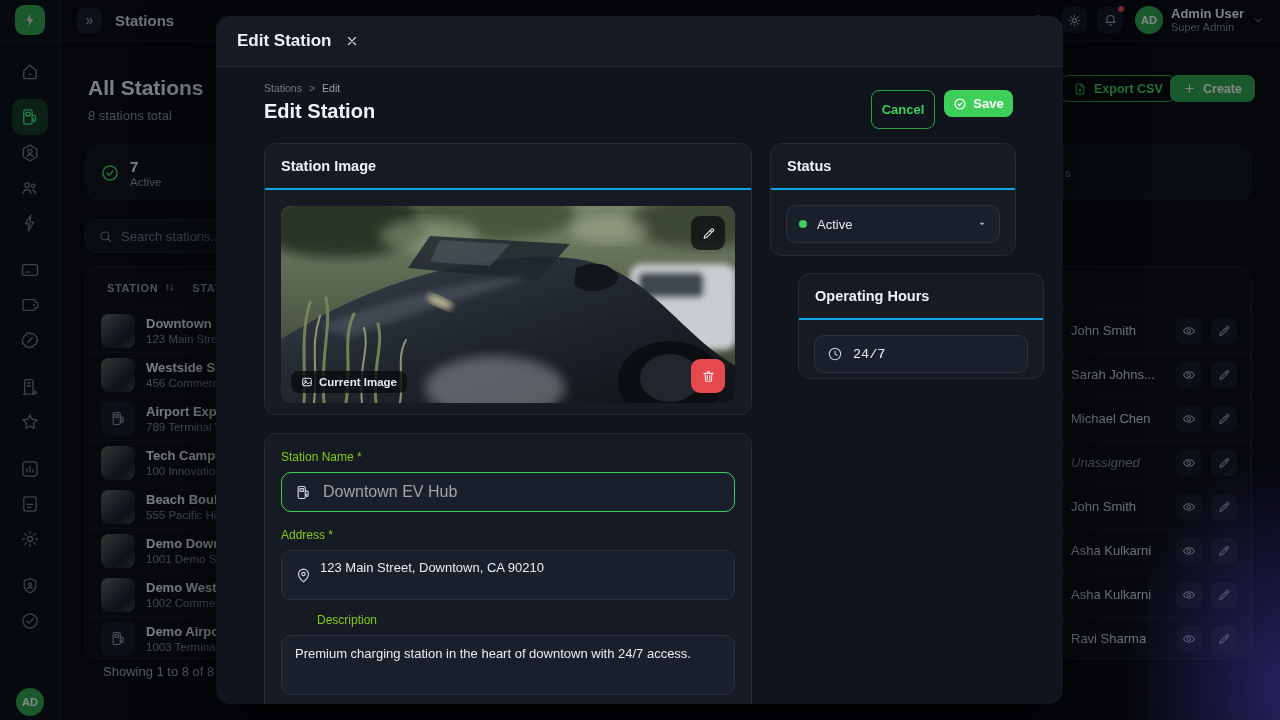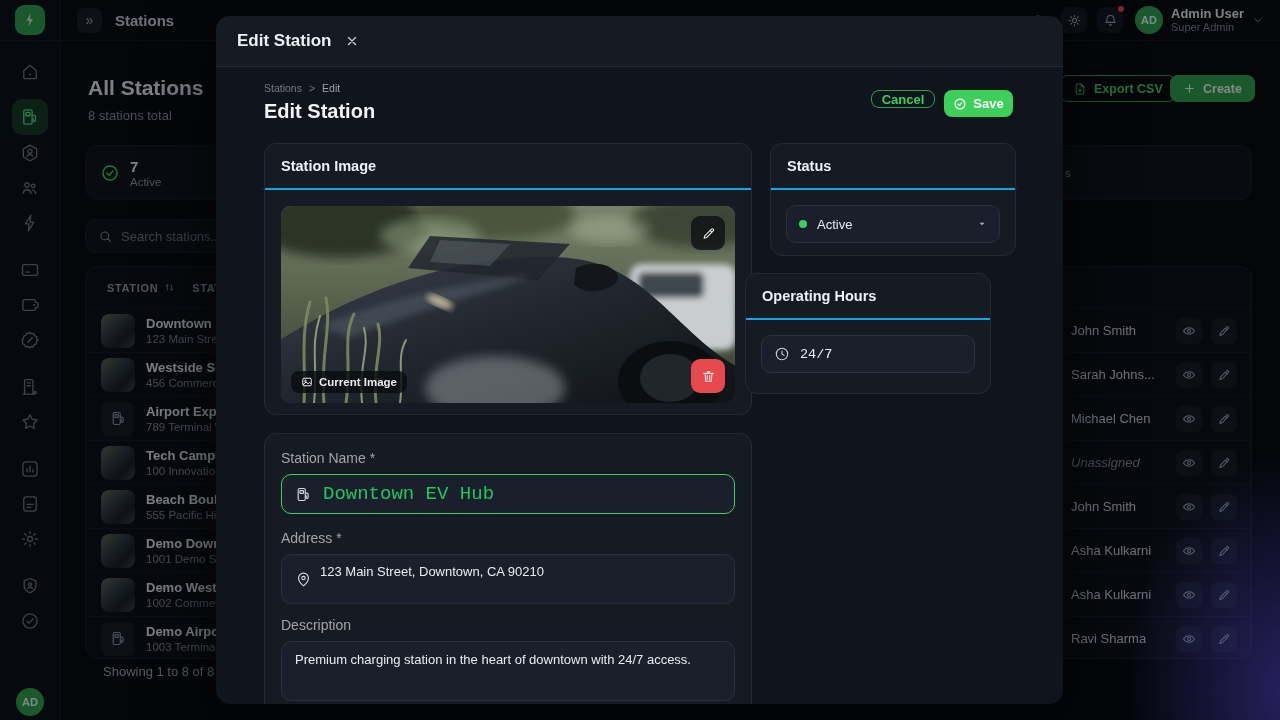--- a/index.html
+++ b/index.html
@@ -83,55 +83,55 @@
 
   
   .modal { position:absolute; left:216px; top:16px; width:847px; height:688px; background:#10141c; border-radius:14px; z-index:20; box-shadow:0 24px 70px rgba(0,0,0,.65); overflow:hidden; }
   .modal-head { height:51px; background:#151a23; border-bottom:1px solid #222836; display:flex; align-items:center; padding:0 21px; }
   .modal-title { font-size:17px; font-weight:bold; color:#eef1f4; }
   .modal-close { margin-left:14px; color:#cfd4da; display:grid; place-items:center; }
   .modal-close svg { width:14px; height:14px; }
   .crumbs { position:absolute; left:48px; top:66px; font-size:10.5px; color:#747b87; display:flex; gap:7px; align-items:center; }
   .crumb-cur { color:#9ba2ad; }
   .modal-h1 { position:absolute; left:48px; top:84px; font-size:20px; font-weight:bold; color:#f1f3f6; }
-  .btn-cancel { position:absolute; left:655px; top:74px; width:64px; height:18px; border:1px solid #2ea043; border-radius:8px; color:#3ecf5a; font-size:13px; font-weight:bold; }
+  .btn-cancel { position:absolute; left:655px; top:74px; width:64px; height:39px; border:1px solid #2ea043; border-radius:8px; color:#3ecf5a; font-size:13px; font-weight:bold; }
   .btn-save { position:absolute; left:728px; top:74px; width:69px; height:27px; background:#3ecf5a; border-radius:8px; color:#ffffff; font-size:13px; font-weight:bold; display:flex; align-items:center; justify-content:center; gap:6px; }
   .btn-save svg { width:14px; height:14px; }
 
   .card { position:absolute; background:#151a23; border:1px solid #242b38; border-radius:12px; }
   .card-head { padding:13px 16px; border-bottom:2px solid #0ea5e9; }
   .card-title { font-size:14.5px; font-weight:bold; color:#eef1f5; }
   .card-body { padding:16px; }
 
   .card-image { left:48px; top:127px; width:488px; height:272px; }
   .station-photo { position:relative; width:100%; height:197px; border-radius:10px; overflow:hidden; background:#2a2f28; }
   .photo-btn { position:absolute; width:34px; height:34px; border-radius:9px; display:grid; place-items:center; }
   .photo-btn svg { width:15px; height:15px; }
   .edit-photo { top:10px; right:10px; background:rgba(12,14,18,.78); color:#e8ebef; }
   .delete-photo { bottom:10px; right:10px; background:#e5484d; color:#ffe3e3; }
   .cur-badge { position:absolute; bottom:10px; left:10px; background:rgba(10,12,15,.82); border-radius:8px; padding:5px 10px; display:flex; align-items:center; gap:6px; color:#e8ebef; font-size:11.5px; font-weight:bold; }
   .cur-badge svg { width:12px; height:12px; }
 
   .card-basic { left:48px; top:417px; width:488px; height:290px; }
-  .f-label { font-size:14px; color:#a3a3a3; margin-bottom:8px; }
+  .f-label { font-size:12px; color:#84cc16; margin-bottom:8px; }
   .f-input { height:40px; border-radius:10px; background:#1a202b; border:1px solid #2a313d; display:flex; align-items:center; gap:11px; padding:0 13px; }
   .f-input.focus { border:1.6px solid #3ecf5a; }
   .f-input svg { width:17px; height:17px; color:#d6dade; flex:none; }
-  .f-input input { flex:1; background:transparent; border:none; outline:none; color:#22c55e; font-size:19px; font-family:Liberation Mono, monospace; }
+  .f-input input { flex:1; background:transparent; border:none; outline:none; color:#a3a3a3; font-size:16px; font-family:Liberation Sans, sans-serif; }
   .f-area { position:relative; border-radius:10px; background:#1a202b; border:1px solid #2a313d; }
   .f-area.addr { height:50px; }
   .f-area.addr svg { position:absolute; left:13px; top:16px; width:17px; height:17px; color:#d6dade; }
   .f-area textarea { width:100%; height:100%; background:transparent; border:none; outline:none; resize:none; color:#e9ecef; font-size:13px; font-family:inherit; padding:9px 13px 0 38px; }
   .f-area.desc { height:60px; margin-top:8px; }
   .f-area.desc textarea { padding:10px 13px; }
   .mt16 { margin-top:16px; }
-  .mt13 { margin-top:13px; }
+  .mt13 { margin-top:13px;margin-left:36px; }
 
   .card-status { left:554px; top:127px; width:246px; height:113px; }
-  .card-hours { left:529px; top:257px; width:246px; height:121px; }
+  .card-hours { left:582px; top:257px; width:246px; height:106px; }
   .sel { height:38px; border-radius:10px; background:#1a202b; border:1px solid #2b323e; display:flex; align-items:center; padding:0 12px; }
   .dot { width:8px; height:8px; border-radius:50%; background:#3ecf5a; flex:none; }
   .sel-text { margin-left:10px; font-size:13px; color:#e8ebef; }
   .sel-caret { margin-left:auto; color:#aeb4bd; }
   .sel-caret svg { width:10px; height:10px; }
   .hours-box { height:38px; border-radius:10px; background:#1a202b; border:1px solid #2b323e; display:flex; align-items:center; gap:10px; padding:0 12px; color:#e8ebef; font-size:13.5px; }
   .hours-box svg { width:16px; height:16px; color:#cfd4db; }
 </style>
 </head>
 <body>

